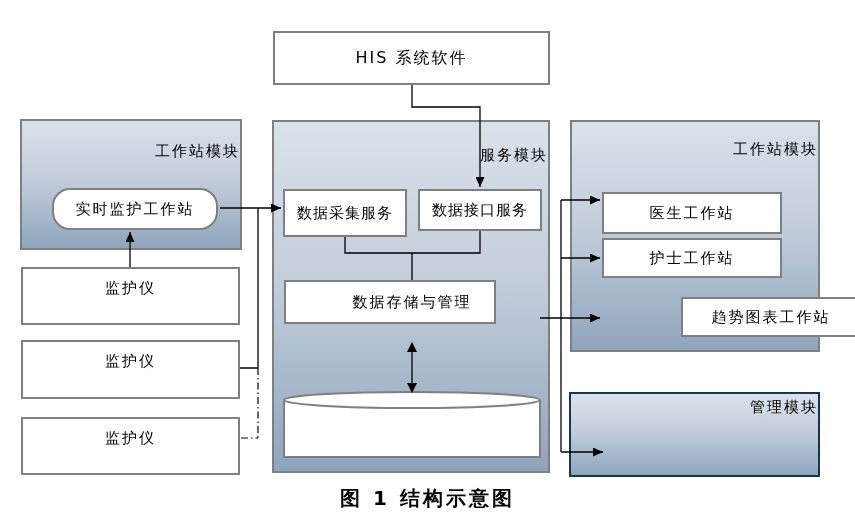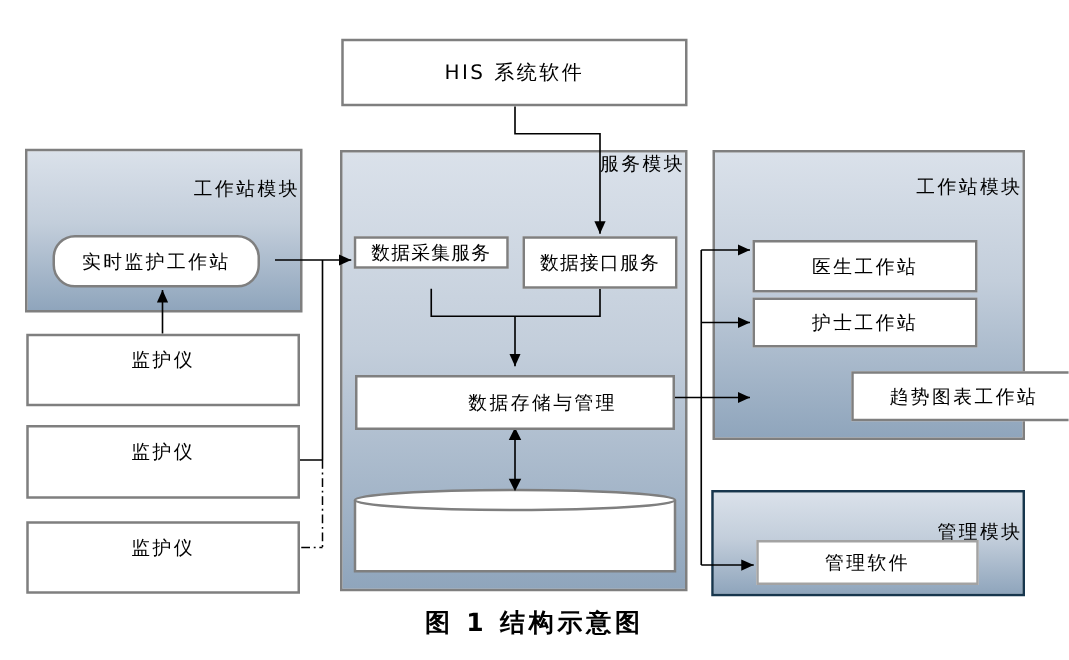--- a/index.html
+++ b/index.html
@@ -33,41 +33,41 @@
     align-items:center;
     justify-content:center;
     font-size:15px;
     letter-spacing:2px;
     white-space:nowrap;
     z-index:3;
   }
   #his-box{left:273px;top:31px;width:277px;height:54px;font-size:16px;}
   #mod-left{left:20px;top:119px;width:222px;height:131px;z-index:1;}
   #mod-left .module-title{margin-top:21px;}
-  #box-realtime{left:42px;top:188px;width:166px;height:42px;border-radius:18px;}
+  #box-realtime{left:52px;top:188px;width:166px;height:42px;border-radius:18px;}
   #mon-1{left:21px;top:267px;width:219px;height:58px;padding-bottom:16px;}
   #mon-2{left:21px;top:340px;width:219px;height:59px;padding-bottom:16px;}
   #mon-3{left:21px;top:417px;width:219px;height:58px;padding-bottom:16px;}
   #mod-center{left:272px;top:120px;width:278px;height:353px;z-index:1;}
-  #mod-center .module-title{}
-  #box-collect{left:283px;top:189px;width:124px;height:26px;letter-spacing:1px;}
+  #mod-center .module-title{margin-top:24px;}
+  #box-collect{left:283px;top:189px;width:124px;height:48px;letter-spacing:1px;}
   #box-interface{left:418px;top:189px;width:124px;height:42px;letter-spacing:1px;}
-  #box-storage{left:284px;top:300px;width:256px;height:44px;padding-left:44px;}
+  #box-storage{left:284px;top:280px;width:212px;height:44px;padding-left:44px;}
   #db-label{
     position:absolute;left:284px;top:410px;width:256px;height:44px;
     display:flex;align-items:center;justify-content:center;
     font-size:15px;letter-spacing:2px;z-index:3;
   }
   #mod-right{left:570px;top:120px;width:250px;height:232px;z-index:1;}
   #mod-right .module-title{margin-top:18px;}
   #box-doctor{left:602px;top:180px;width:180px;height:42px;margin-top:12px;}
   #box-nurse{left:602px;top:238px;width:180px;height:40px;}
   #box-trend{left:634px;top:297px;width:180px;height:40px;margin-left:47px;}
   #mod-mgmt{left:569px;top:392px;width:251px;height:85px;border:2px solid #17364d;z-index:1;}
-  #mod-mgmt .module-title{margin-top:22px;}
+  #mod-mgmt .module-title{margin-top:4px;}
   #box-mgmtsw{left:605px;top:432px;width:178px;height:36px;border:2px solid #a3a3a3;}
   #caption{
     position:absolute;left:0;top:485px;width:855px;
     text-align:center;font-size:20px;font-weight:bold;letter-spacing:3px;
   }
   #connector-svg{
     position:absolute;left:0;top:0;width:855px;height:528px;
     z-index:2;pointer-events:none;
   }
 </style>
@@ -119,23 +119,20 @@
   <div class="wbox" id="box-nurse">
     <span>护士工作站</span>
   </div>
   <div class="wbox" id="box-trend">
     <span>趋势图表工作站</span>
   </div>
 
   <div class="module" id="mod-mgmt">
     <div class="module-title">管理模块</div>
   </div>
-  <div class="wbox" id="box-mgmtsw">
-    <span>管理软件</span>
-  </div>
 
   <svg id="connector-svg" viewBox="0 0 855 528" xmlns="http://www.w3.org/2000/svg">
     <defs>
       <marker id="arr" markerUnits="userSpaceOnUse" markerWidth="11" markerHeight="9" refX="10" refY="4.5" orient="auto">
         <path d="M0,0 L10,4.5 L0,9 Z" fill="#000"></path>
       </marker>
     </defs>
 
     <g>
       <path d="M284,400 V457 H540 V400" fill="#ffffff" stroke="#7f7f7f" stroke-width="2"></path>

